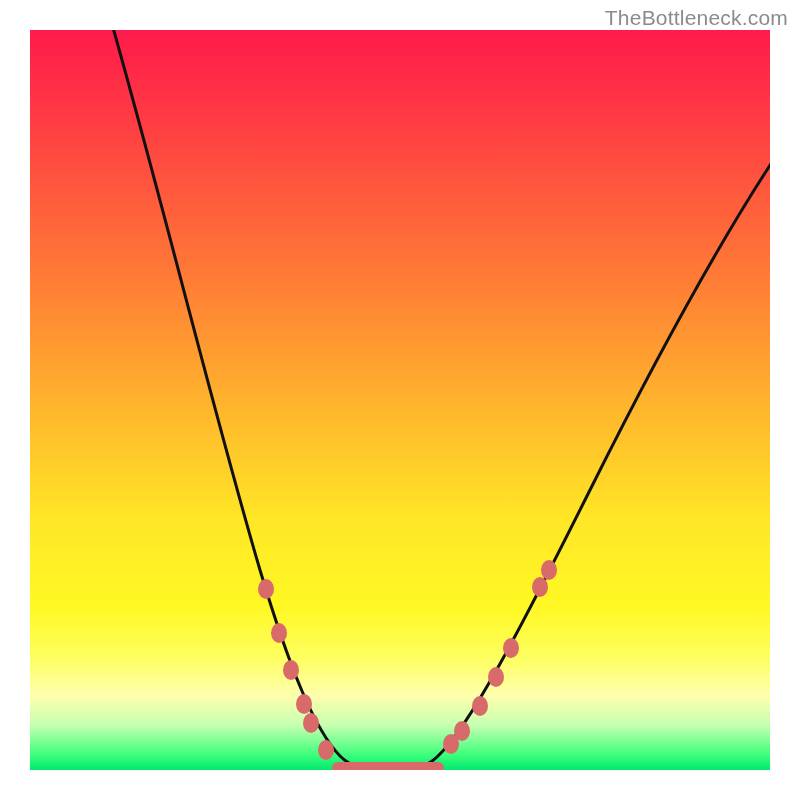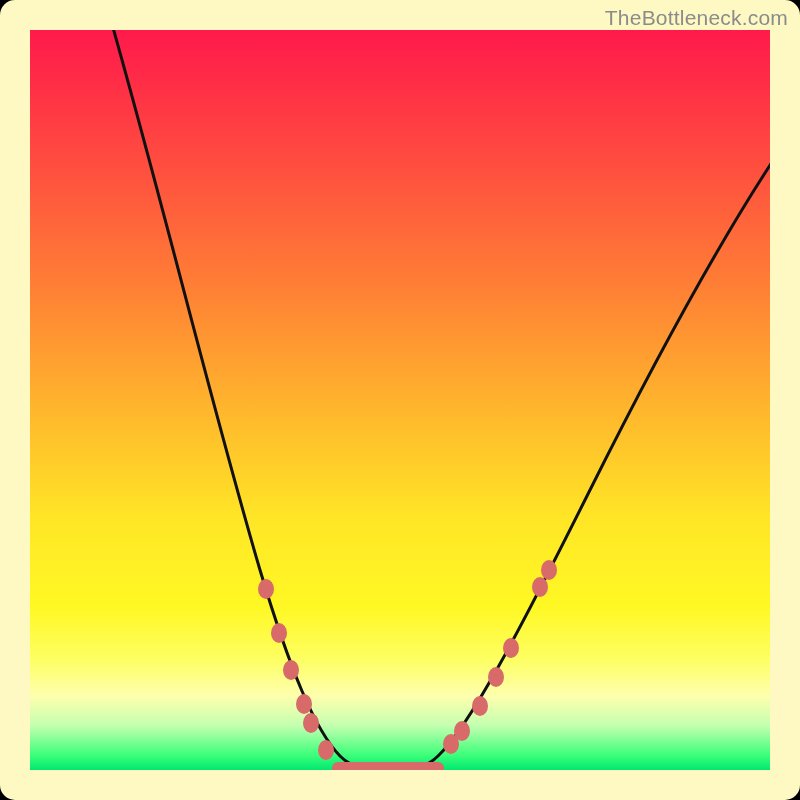--- a/index.html
+++ b/index.html
@@ -10,22 +10,21 @@
     background: #000;
     overflow: hidden;
     font-family: Arial, Helvetica, sans-serif;
   }
   .frame {
     position: absolute;
     left: 0;
     top: 0;
     width: 800px;
     height: 800px;
-    background: #fef9c3;
-    border-radius: 15px;
+    background: #ffffff;
   }
   .plot {
     position: absolute;
     left: 30px;
     top: 30px;
     width: 740px;
     height: 740px;
     background: linear-gradient(to bottom,
       #ff1a4b 0%,
       #ff2a47 6%,

